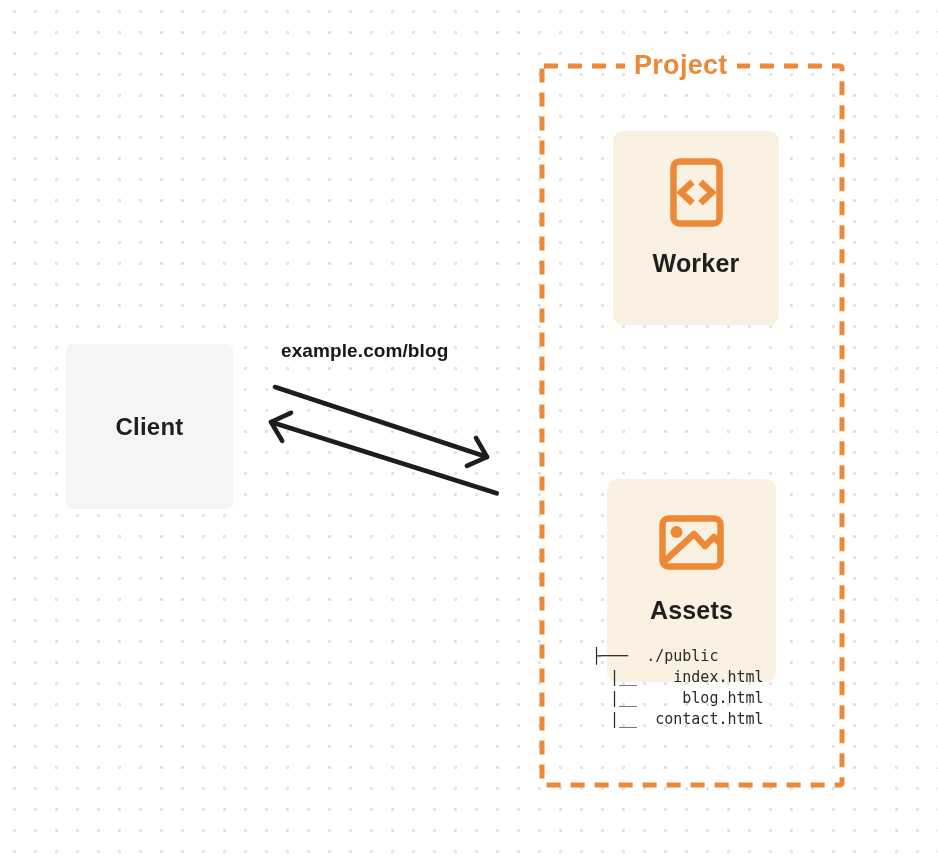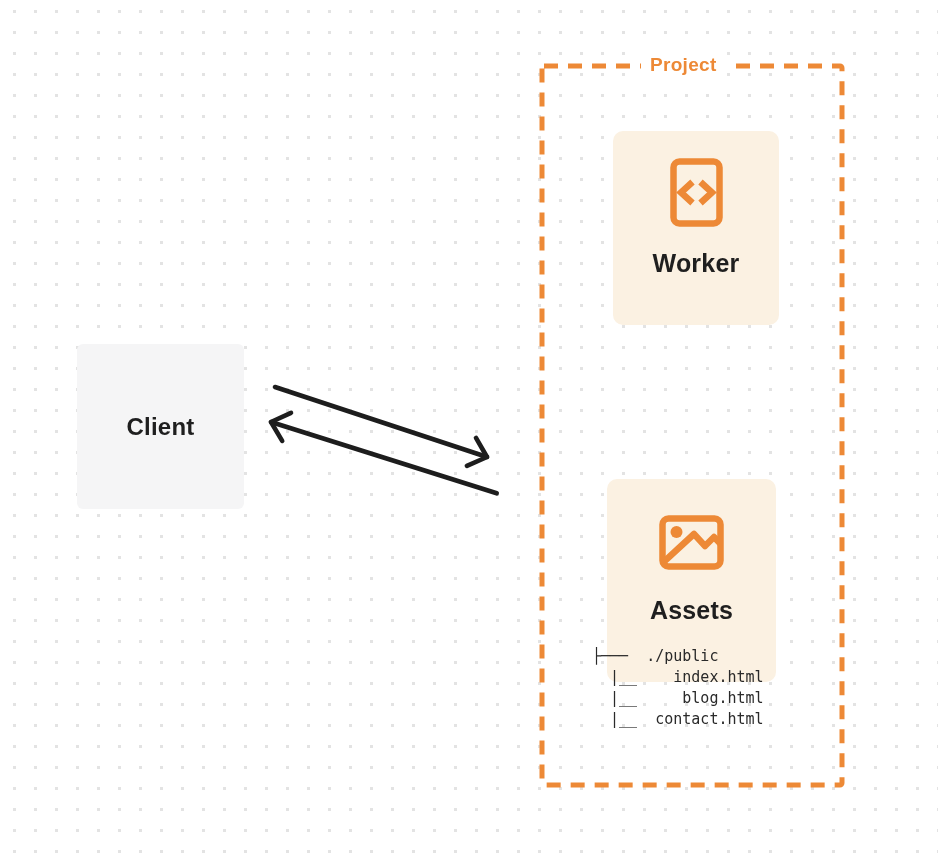--- a/index.html
+++ b/index.html
@@ -16,42 +16,42 @@
     position:relative;
     width:938px;height:860px;
     overflow:hidden;
     background-color:#ffffff;
     background-image:radial-gradient(circle,var(--dot) 1.7px,rgba(255,255,255,0) 1.9px);
     background-size:21px 21px;
     background-position:4px 1px;
   }
   
   .client-box{
-    position:absolute;left:77px;top:344px;width:167px;height:165px;
+    position:absolute;left:66px;top:344px;width:167px;height:165px;
     background:var(--client-gray);border-radius:6px;
     display:flex;align-items:center;justify-content:center;
   }
   .client-box .node-label{
     font-size:24px;font-weight:bold;color:var(--text-dark);letter-spacing:.2px;
   }
   
   .request-label{
     position:absolute;left:281px;top:340px;
     font-size:19px;font-weight:bold;color:#171717;letter-spacing:.1px;
     white-space:nowrap;
   }
   
   svg.overlay{position:absolute;left:0;top:0;width:938px;height:860px;}
   .arrow{stroke:var(--ink);stroke-width:4.6;fill:none;stroke-linecap:round;stroke-linejoin:round;}
   .boundary{stroke:var(--accent);stroke-width:5;fill:none;stroke-dasharray:14 10;}
   
   .project-label{
-    position:absolute;left:641px;top:51px;
+    position:absolute;left:625px;top:51px;
     background:#ffffff;padding:0 9px;
-    font-size:19px;font-weight:bold;color:var(--accent);letter-spacing:.3px;
+    font-size:27px;font-weight:bold;color:var(--accent);letter-spacing:.3px;
     line-height:28px;white-space:nowrap;
   }
   
   .orange-node{
     position:absolute;background:var(--cream);border-radius:10px;
     display:flex;flex-direction:column;align-items:center;
   }
   .worker-box{left:613px;top:131px;width:166px;height:167px;padding-top:27px;}
   .assets-box{left:607px;top:479px;width:169px;height:167px;padding-top:36px;}
   .orange-node .node-label{
@@ -87,20 +87,21 @@
     <g>
       <line class="arrow" x1="496.7" y1="493.3" x2="271" y2="422"></line>
       <polyline class="arrow" points="291,412.8 271,422 282.2,440.9"></polyline>
     </g>
   </svg>
 
   <div class="client-box">
     <span class="node-label">Client</span>
   </div>
 
+  <div class="request-label">example.com/blog</div>
 
   <div class="project-label">Project</div>
 
   <div class="orange-node worker-box">
     <span class="icon-wrap">
       <svg width="53" height="69" viewBox="0 0 53 69">
         <rect class="icon-stroke" x="3.5" y="3.5" width="46" height="62" rx="6" stroke-width="6.5"></rect>
         <polyline class="icon-stroke" points="22.5,24 11,34.5 22.5,45" stroke-width="6.5"></polyline>
         <polyline class="icon-stroke" points="30.5,24 42,34.5 30.5,45" stroke-width="6.5"></polyline>
       </svg>

